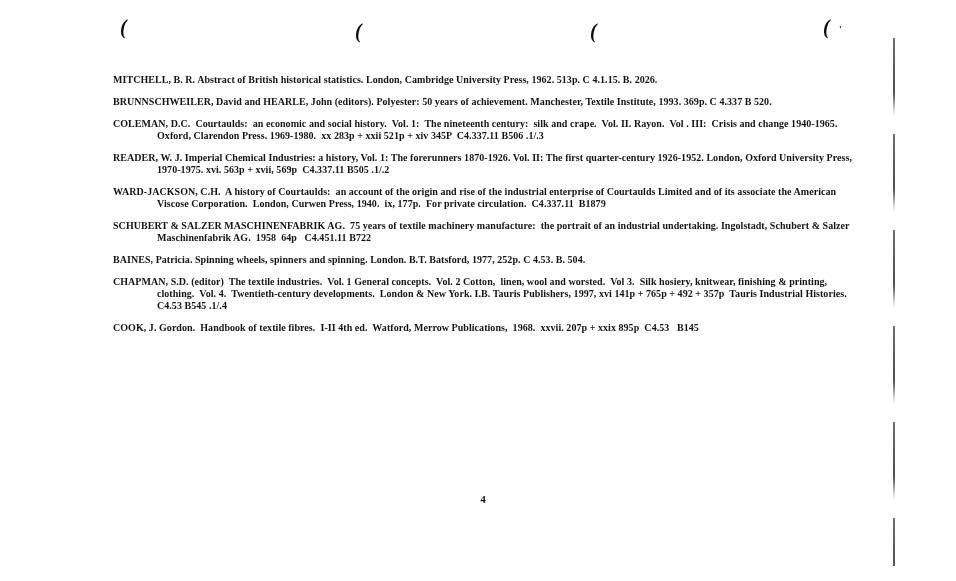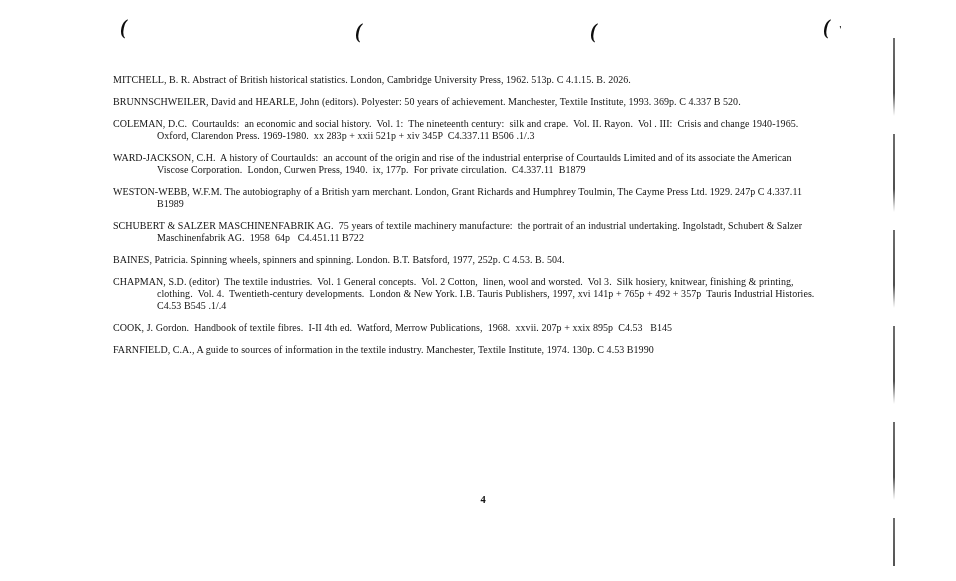--- a/index.html
+++ b/index.html
@@ -28,20 +28,21 @@
     width: 795px;
     font-size: 10px;
     line-height: 12px;
     letter-spacing: 0.05px;
   }
   .entry {
     margin: 0 0 10px 0;
     white-space: pre-wrap;
     padding-left: 44px;
     text-indent: -44px;
+    font-weight: bold;
   }
   
   .paren-mark {
     position: absolute;
     top: 16px;
     font-size: 20px;
     font-weight: bold;
     font-style: italic;
     color: #0d0d0d;
     transform: scaleY(1.05);
@@ -90,29 +91,28 @@
   <span class="paren-mark" style="left:823px">(</span>
   <span class="tick-mark" style="left:839px">'</span>
 
   <div class="scan-line"></div>
 
   <div class="bib-list">
     <p class="entry">MITCHELL, B. R. Abstract of British historical statistics. London, Cambridge University Press, 1962. 513p. C 4.1.15. B. 2026.</p>
     <p class="entry">BRUNNSCHWEILER, David and HEARLE, John (editors). Polyester: 50 years of achievement. Manchester, Textile Institute, 1993. 369p. C 4.337 B 520.</p>
     <p class="entry">COLEMAN, D.C.  Courtaulds:  an economic and social history.  Vol. 1:  The nineteenth century:  silk and crape.  Vol. II. Rayon.  Vol . III:  Crisis and change 1940-1965.
 Oxford, Clarendon Press. 1969-1980.  xx 283p + xxii 521p + xiv 345P  C4.337.11 B506 .1/.3</p>
+    <p class="entry">READER, W. J. Imperial Chemical Industries: a history, Vol. 1: The forerunners 1870-1926. Vol. II: The first quarter-century 1926-1952. London, Oxford University Press,
+1970-1975. xvi. 563p + xvii, 569p  C4.337.11 B505 .1/.2</p>
     <p class="entry">WARD-JACKSON, C.H.  A history of Courtaulds:  an account of the origin and rise of the industrial enterprise of Courtaulds Limited and of its associate the American
 Viscose Corporation.  London, Curwen Press, 1940.  ix, 177p.  For private circulation.  C4.337.11  B1879</p>
-    <p class="entry">WESTON-WEBB, W.F.M. The autobiography of a British yarn merchant. London, Grant Richards and Humphrey Toulmin, The Cayme Press Ltd. 1929. 247p C 4.337.11
-B1989</p>
     <p class="entry">SCHUBERT &amp; SALZER MASCHINENFABRIK AG.  75 years of textile machinery manufacture:  the portrait of an industrial undertaking. Ingolstadt, Schubert &amp; Salzer
 Maschinenfabrik AG.  1958  64p   C4.451.11 B722</p>
     <p class="entry">BAINES, Patricia. Spinning wheels, spinners and spinning. London. B.T. Batsford, 1977, 252p. C 4.53. B. 504.</p>
     <p class="entry">CHAPMAN, S.D. (editor)  The textile industries.  Vol. 1 General concepts.  Vol. 2 Cotton,  linen, wool and worsted.  Vol 3.  Silk hosiery, knitwear, finishing &amp; printing,
 clothing.  Vol. 4.  Twentieth-century developments.  London &amp; New York. I.B. Tauris Publishers, 1997, xvi 141p + 765p + 492 + 357p  Tauris Industrial Histories.
 C4.53 B545 .1/.4</p>
     <p class="entry">COOK, J. Gordon.  Handbook of textile fibres.  I-II 4th ed.  Watford, Merrow Publications,  1968.  xxvii. 207p + xxix 895p  C4.53   B145</p>
-    <p class="entry">FARNFIELD, C.A., A guide to sources of information in the textile industry. Manchester, Textile Institute, 1974. 130p. C 4.53 B1990</p>
   </div>
 
   <div class="page-number">4</div>
 
 </div>
 
 </body></html>

